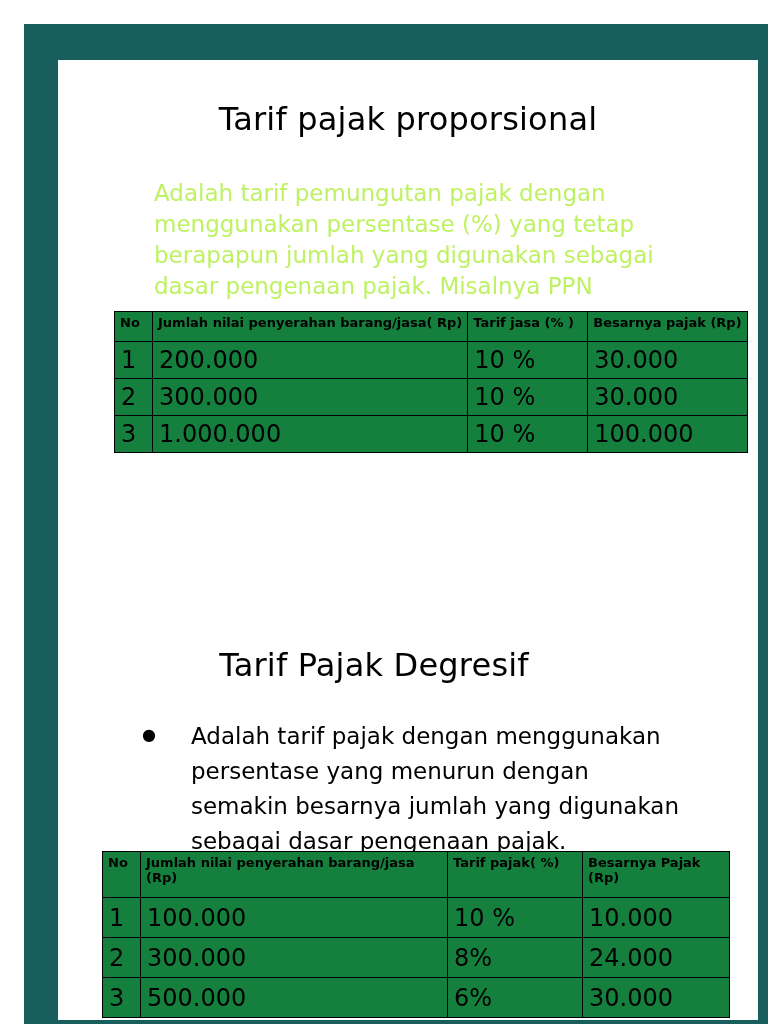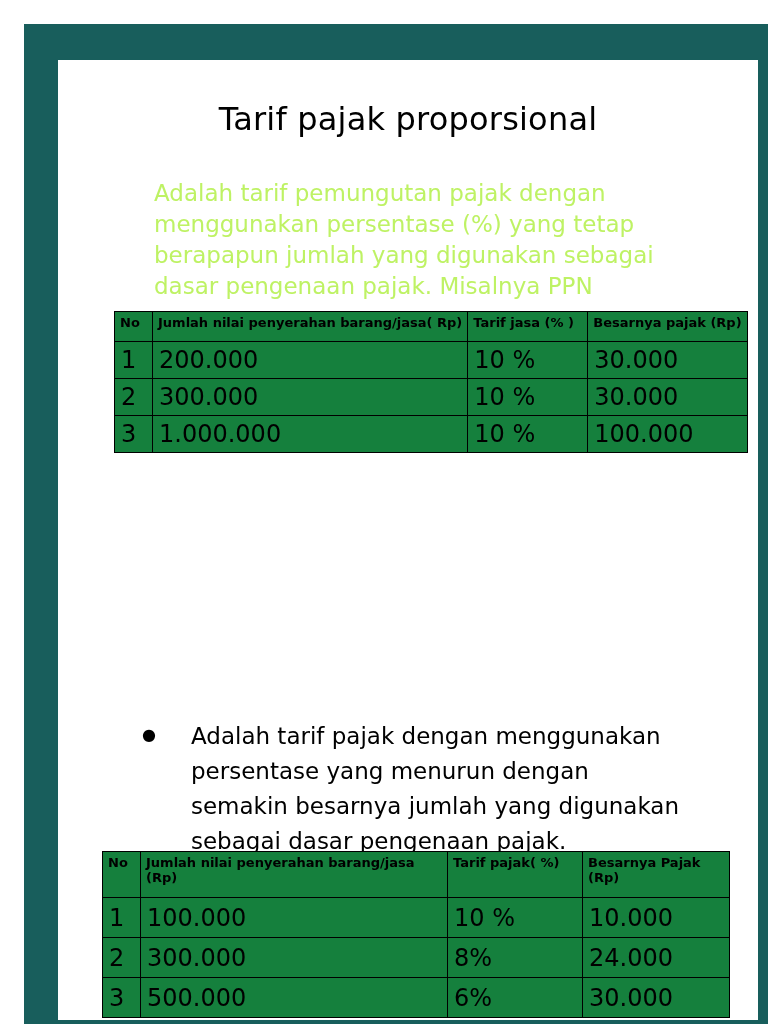--- a/index.html
+++ b/index.html
@@ -133,20 +133,21 @@
       </tr>
       <tr>
         <td>3</td>
         <td>1.000.000</td>
         <td>10 %</td>
         <td>100.000</td>
       </tr>
     </tbody>
   </table>
 
+  <div class="slide-title" id="title2">Tarif Pajak Degresif</div>
 
   <div class="bullet-row">
     <span class="bullet-glyph">●</span>
     <span class="body-inline">Adalah tarif pajak dengan menggunakan persentase yang menurun dengan semakin besarnya jumlah yang digunakan sebagai dasar pengenaan pajak.</span>
   </div>
 
   <table class="slide-table" id="table2">
     <thead>
       <tr>
         <th class="col-no">No</th>

